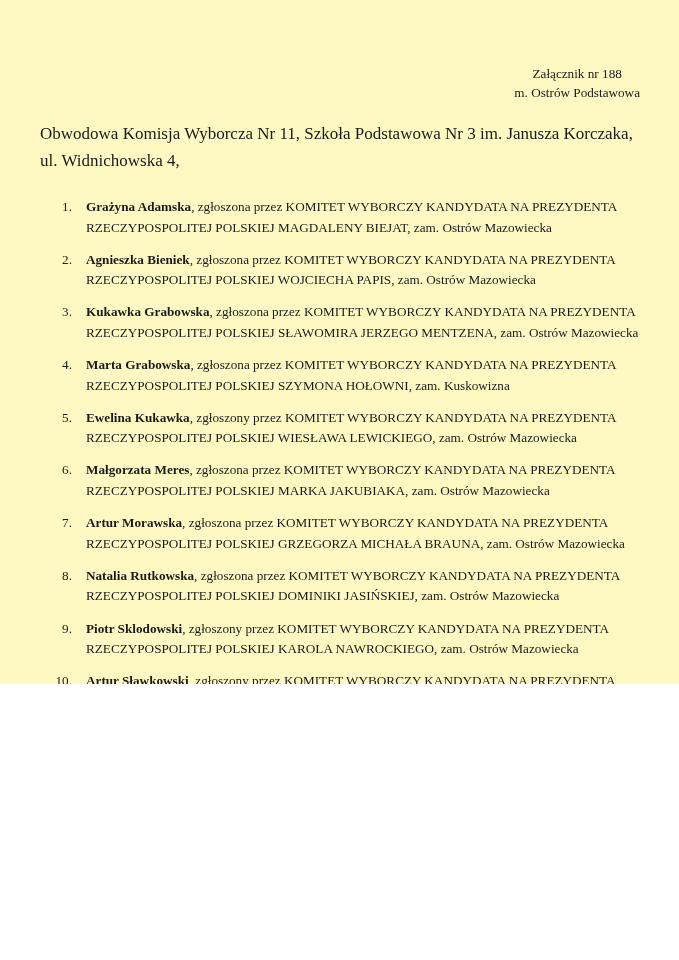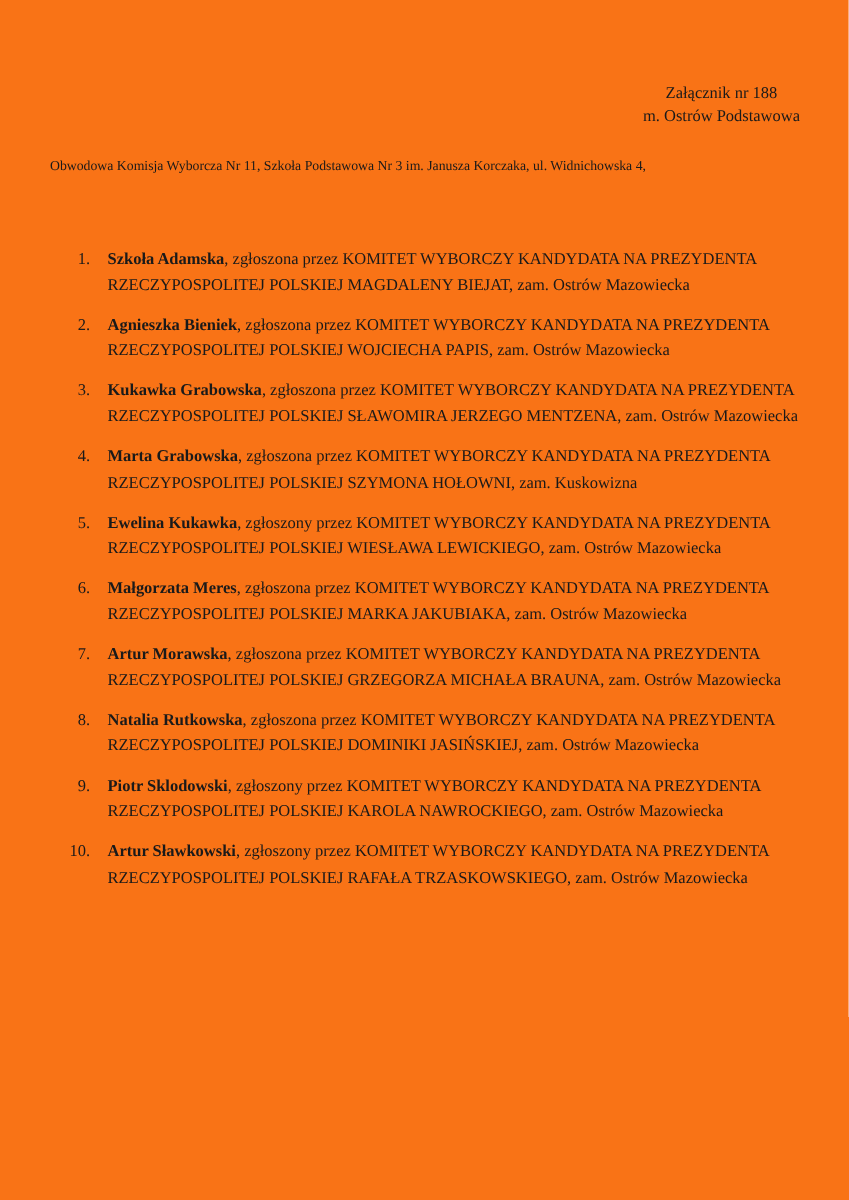--- a/index.html
+++ b/index.html
@@ -4,22 +4,22 @@
 <title>Załącznik nr 188</title>
 <style>
   html, body {
     margin: 0;
     padding: 0;
     background: #ffffff;
   }
   .page {
     position: relative;
     width: 679px;
-    height: 960px;
-    background: #f97316;
+    height: 684px;
+    background: #fef9c3;
     margin: 0 auto;
     overflow: hidden;
     font-family: "Liberation Serif", "DejaVu Serif", serif;
     color: #1a1a1a;
     -webkit-font-smoothing: antialiased;
   }
 
   
   .doc-header {
     position: absolute;
@@ -33,21 +33,21 @@
   .doc-header .hdr-line {
     display: block;
   }
 
   
   .intro {
     position: absolute;
     top: 120px;
     left: 40px;
     width: 610px;
-    font-size: 11px;
+    font-size: 17px;
     line-height: 27px;
     text-align: left;
   }
   .intro .intro-line {
     display: block;
   }
 
   
   .candidate-list {
     position: absolute;
@@ -95,21 +95,21 @@
     <span class="hdr-line">m. Ostrów Podstawowa</span>
   </div>
 
   <div class="intro">
     <span class="intro-line">Obwodowa Komisja Wyborcza Nr 11, Szkoła Podstawowa Nr 3 im. Janusza Korczaka, ul. Widnichowska 4,</span>
   </div>
 
   <ol class="candidate-list">
     <li class="candidate-item">
       <span class="item-number">1.</span>
-      <span class="item-text"><span class="cand-name">Szkoła Adamska</span><span class="committee">, zgłoszona przez KOMITET WYBORCZY KANDYDATA NA PREZYDENTA RZECZYPOSPOLITEJ POLSKIEJ MAGDALENY BIEJAT, zam. Ostrów Mazowiecka</span></span>
+      <span class="item-text"><span class="cand-name">Grażyna Adamska</span><span class="committee">, zgłoszona przez KOMITET WYBORCZY KANDYDATA NA PREZYDENTA RZECZYPOSPOLITEJ POLSKIEJ MAGDALENY BIEJAT, zam. Ostrów Mazowiecka</span></span>
     </li>
     <li class="candidate-item">
       <span class="item-number">2.</span>
       <span class="item-text"><span class="cand-name">Agnieszka Bieniek</span><span class="committee">, zgłoszona przez KOMITET WYBORCZY KANDYDATA NA PREZYDENTA RZECZYPOSPOLITEJ POLSKIEJ WOJCIECHA PAPIS, zam. Ostrów Mazowiecka</span></span>
     </li>
     <li class="candidate-item">
       <span class="item-number">3.</span>
       <span class="item-text"><span class="cand-name">Kukawka Grabowska</span><span class="committee">, zgłoszona przez KOMITET WYBORCZY KANDYDATA NA PREZYDENTA RZECZYPOSPOLITEJ POLSKIEJ SŁAWOMIRA JERZEGO MENTZENA, zam. Ostrów Mazowiecka</span></span>
     </li>
     <li class="candidate-item">

